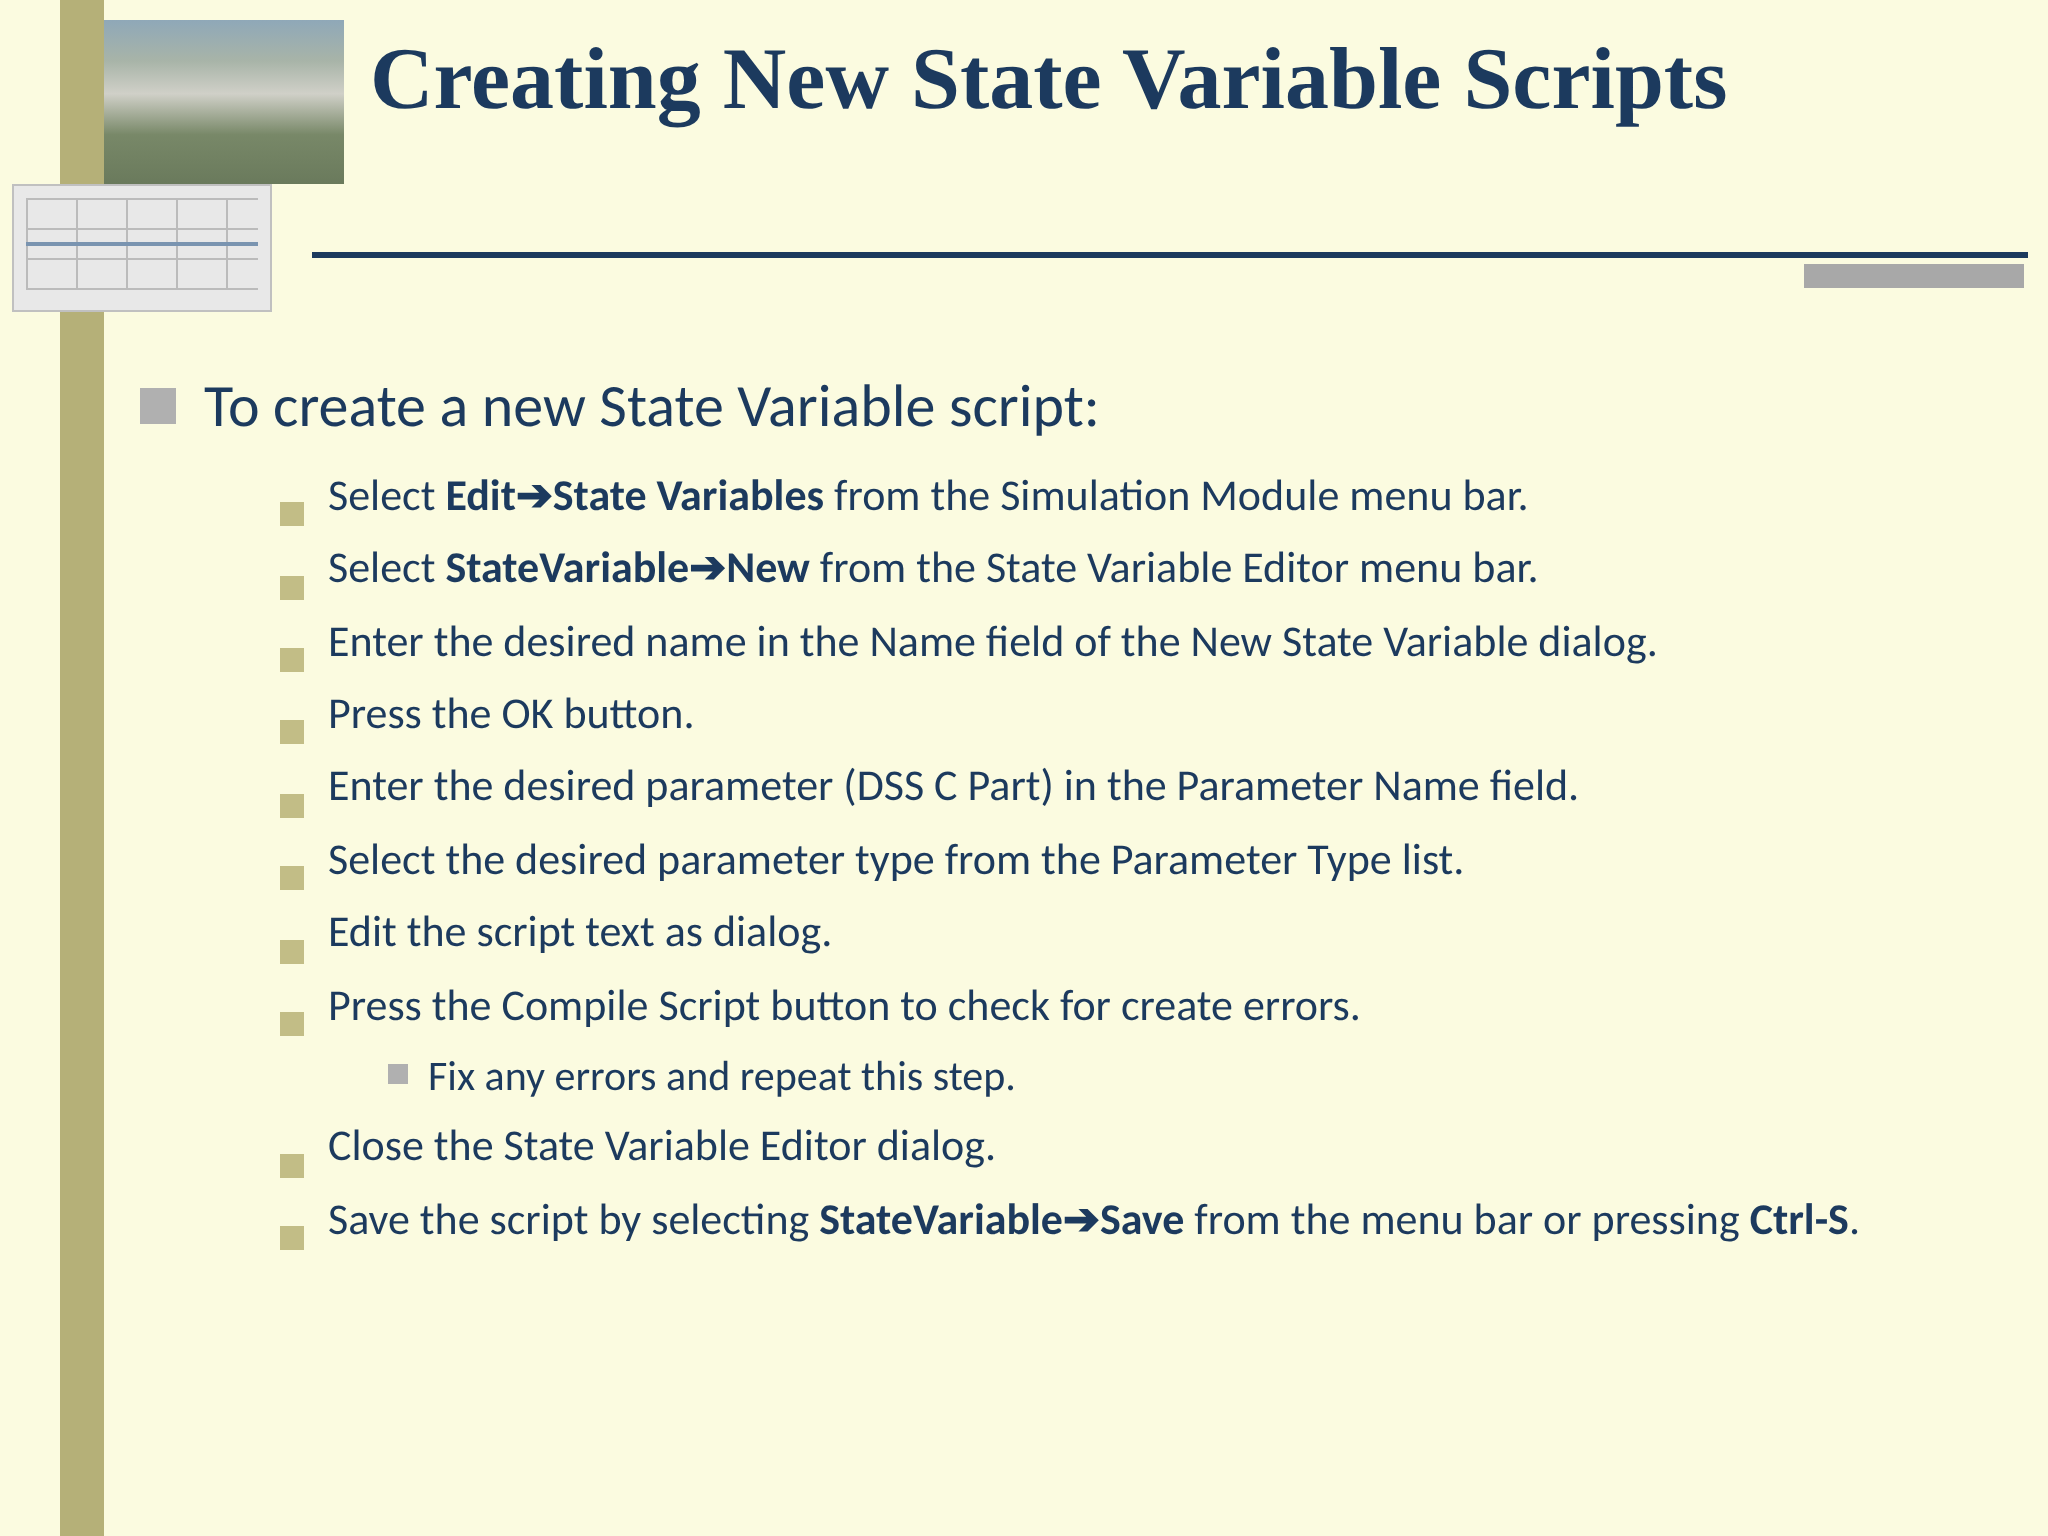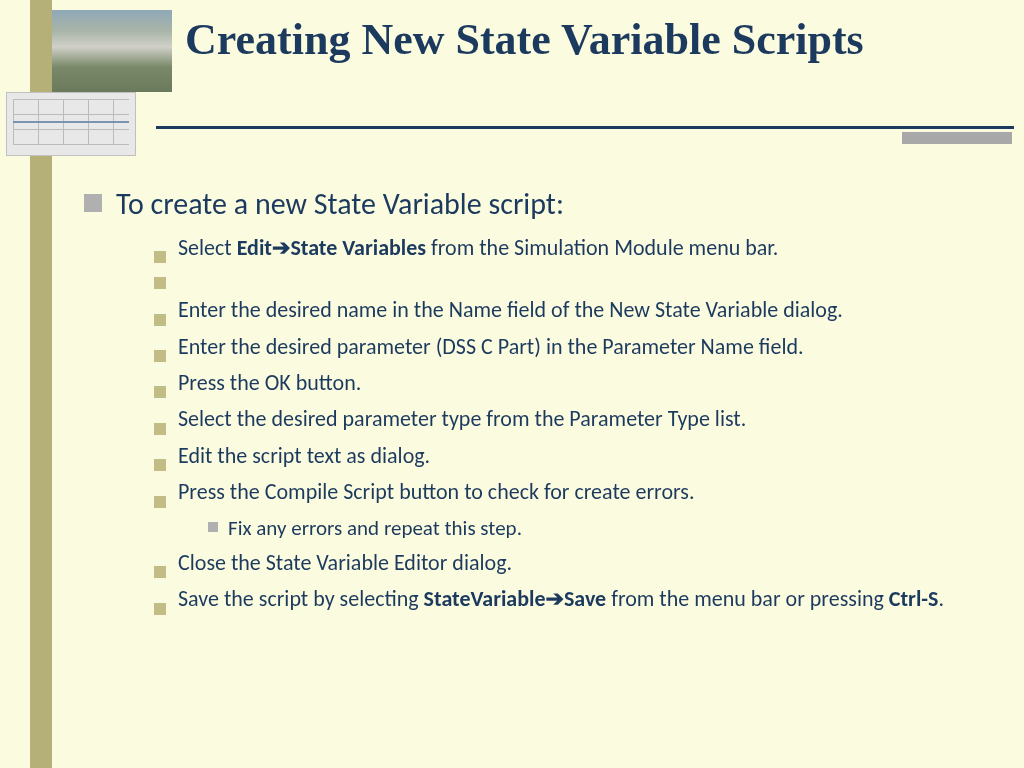--- a/index.html
+++ b/index.html
@@ -69,21 +69,21 @@
   .accent-bar {
     position: absolute;
     top: 132px;
     right: 12px;
     width: 110px;
     height: 12px;
     background: #a8a8a8;
   }
   .content {
     position: absolute;
-    left: 84px;
+    left: 70px;
     top: 184px;
     width: 920px;
     color: #1c3a5e;
   }
   .lvl1 {
     display: flex;
     align-items: flex-start;
     margin-bottom: 10px;
   }
   .lvl1 .bullet {
@@ -155,32 +155,33 @@
     <span class="bullet"></span>
     <span class="txt">To create a new State Variable script:</span>
   </div>
   <div class="lvl2-wrap" id="steps">
       <div class="lvl2">
         <span class="bullet"></span>
         <span class="txt">Select <b>Edit</b><b>➔State Variables</b> from the Simulation Module menu bar.</span>
       </div>
       <div class="lvl2">
         <span class="bullet"></span>
+        <span class="txt">Select <b>StateVariable</b><b>➔New</b> from the State Variable Editor menu bar.</span>
       </div>
       <div class="lvl2">
         <span class="bullet"></span>
         <span class="txt">Enter the desired name in the Name field of the New State Variable dialog.</span>
       </div>
       <div class="lvl2">
         <span class="bullet"></span>
+        <span class="txt">Press the OK button.</span>
+      </div>
+      <div class="lvl2">
+        <span class="bullet"></span>
         <span class="txt">Enter the desired parameter (DSS C Part) in the Parameter Name field.</span>
-      </div>
-      <div class="lvl2">
-        <span class="bullet"></span>
-        <span class="txt">Press the OK button.</span>
       </div>
       <div class="lvl2">
         <span class="bullet"></span>
         <span class="txt">Select the desired parameter type from the Parameter Type list.</span>
       </div>
       <div class="lvl2">
         <span class="bullet"></span>
         <span class="txt">Edit the script text as dialog.</span>
       </div>
       <div class="lvl2">

